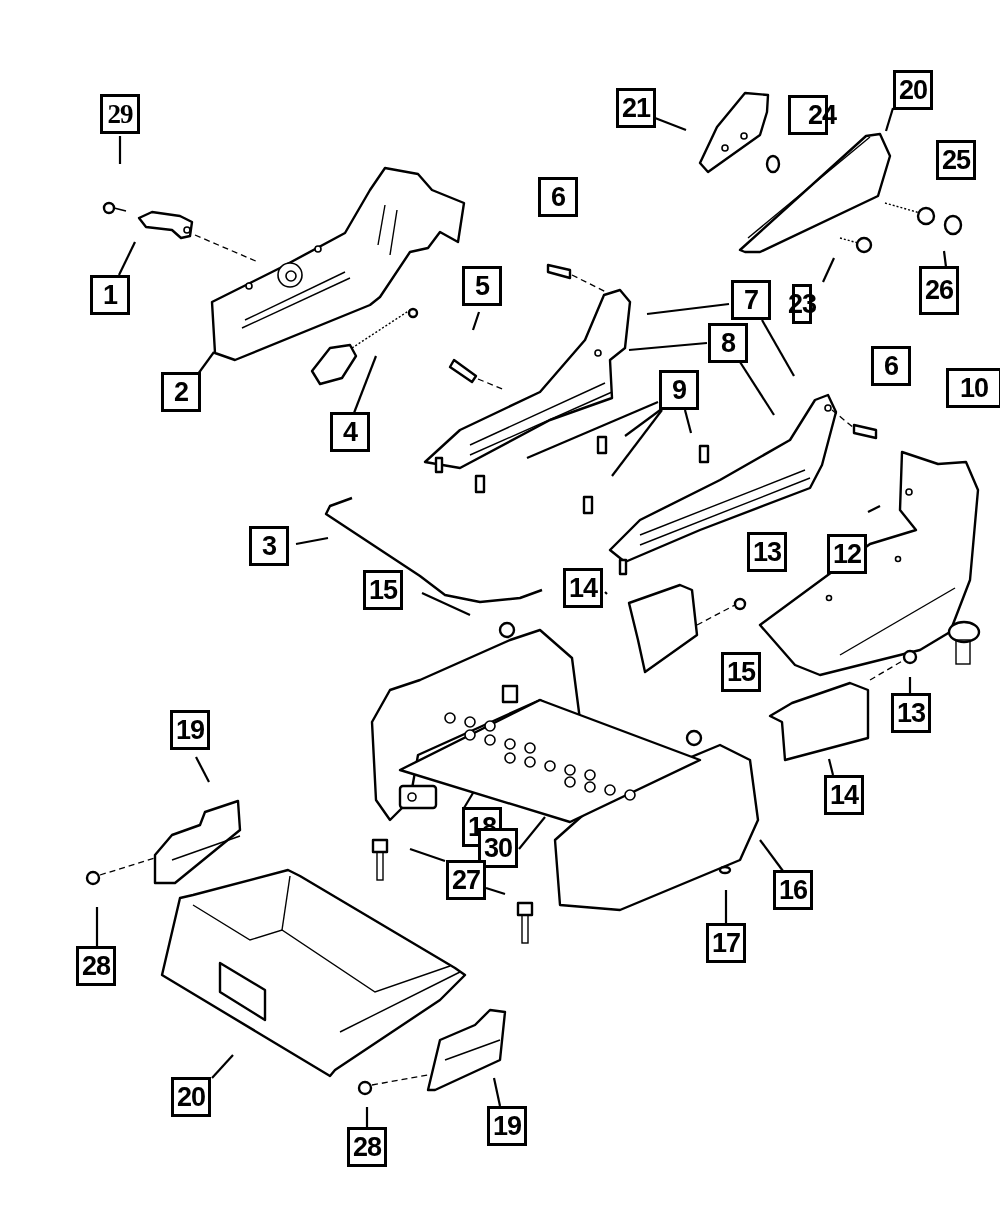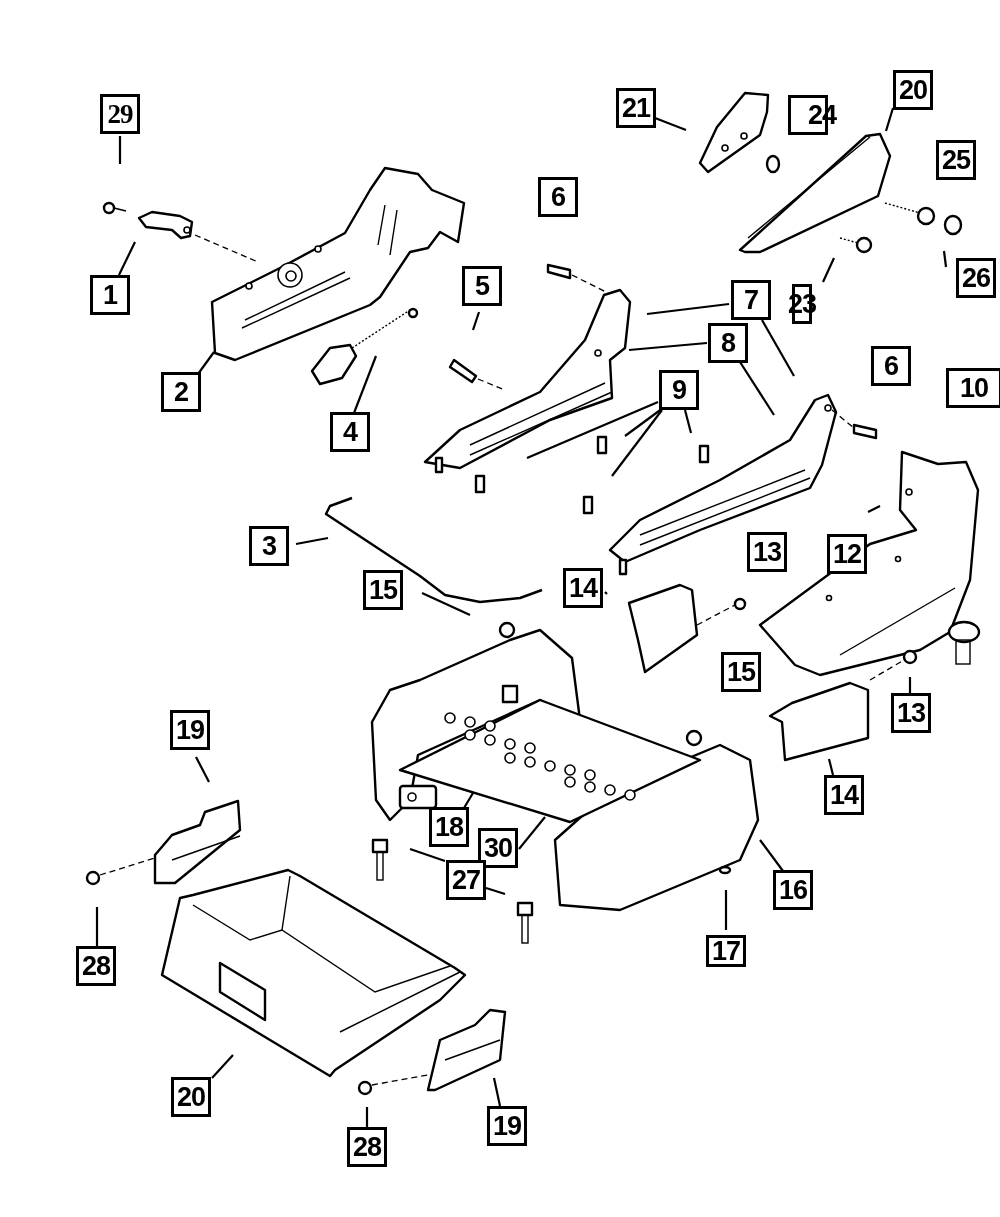--- a/index.html
+++ b/index.html
@@ -223,34 +223,34 @@
 <div class="callout" style="left:330px;top:412px;width:40px;height:40px;">4</div>
 <div class="callout" style="left:462px;top:266px;width:40px;height:40px;">5</div>
 <div class="callout" style="left:249px;top:526px;width:40px;height:40px;">3</div>
 <div class="callout" style="left:363px;top:570px;width:40px;height:40px;">15</div>
 <div class="callout" style="left:616px;top:88px;width:40px;height:40px;">21</div>
 <div class="callout" style="left:788px;top:95px;width:40px;height:40px;padding-left:28px;">24</div>
 <div class="callout" style="left:893px;top:70px;width:40px;height:40px;">20</div>
 <div class="callout" style="left:936px;top:140px;width:40px;height:40px;">25</div>
 <div class="callout" style="left:538px;top:177px;width:40px;height:40px;">6</div>
 <div class="callout" style="left:792px;top:284px;width:20px;height:40px;">23</div>
-<div class="callout" style="left:919px;top:258px;width:40px;height:40px;margin-left:37px;">26</div>
+<div class="callout" style="left:919px;top:266px;width:40px;height:49px;">26</div>
 <div class="callout" style="left:731px;top:280px;width:40px;height:40px;">7</div>
 <div class="callout" style="left:708px;top:323px;width:40px;height:40px;">8</div>
 <div class="callout" style="left:871px;top:346px;width:40px;height:40px;">6</div>
 <div class="callout" style="left:946px;top:368px;width:56px;height:40px;">10</div>
 <div class="callout" style="left:659px;top:370px;width:40px;height:40px;">9</div>
 <div class="callout" style="left:827px;top:492px;width:40px;height:40px;margin-top:42px;">12</div>
 <div class="callout" style="left:747px;top:532px;width:40px;height:40px;">13</div>
 <div class="callout" style="left:563px;top:568px;width:40px;height:40px;">14</div>
 <div class="callout" style="left:721px;top:652px;width:40px;height:40px;">15</div>
 <div class="callout" style="left:891px;top:693px;width:40px;height:40px;">13</div>
 <div class="callout" style="left:824px;top:775px;width:40px;height:40px;">14</div>
 <div class="callout" style="left:170px;top:710px;width:40px;height:40px;">19</div>
-<div class="callout" style="left:429px;top:807px;width:40px;height:40px;">18</div>
+<div class="callout" style="left:462px;top:807px;width:40px;height:40px;">18</div>
 <div class="callout" style="left:478px;top:828px;width:40px;height:40px;">30</div>
 <div class="callout" style="left:446px;top:860px;width:40px;height:40px;">27</div>
 <div class="callout" style="left:773px;top:870px;width:40px;height:40px;">16</div>
-<div class="callout" style="left:706px;top:923px;width:40px;height:32px;margin-top:12px;">17</div>
+<div class="callout" style="left:706px;top:923px;width:40px;height:40px;">17</div>
 <div class="callout" style="left:76px;top:946px;width:40px;height:40px;">28</div>
 <div class="callout" style="left:171px;top:1077px;width:40px;height:40px;">20</div>
 <div class="callout" style="left:347px;top:1127px;width:40px;height:40px;">28</div>
 <div class="callout" style="left:487px;top:1106px;width:40px;height:40px;">19</div>
 
 </body></html>

